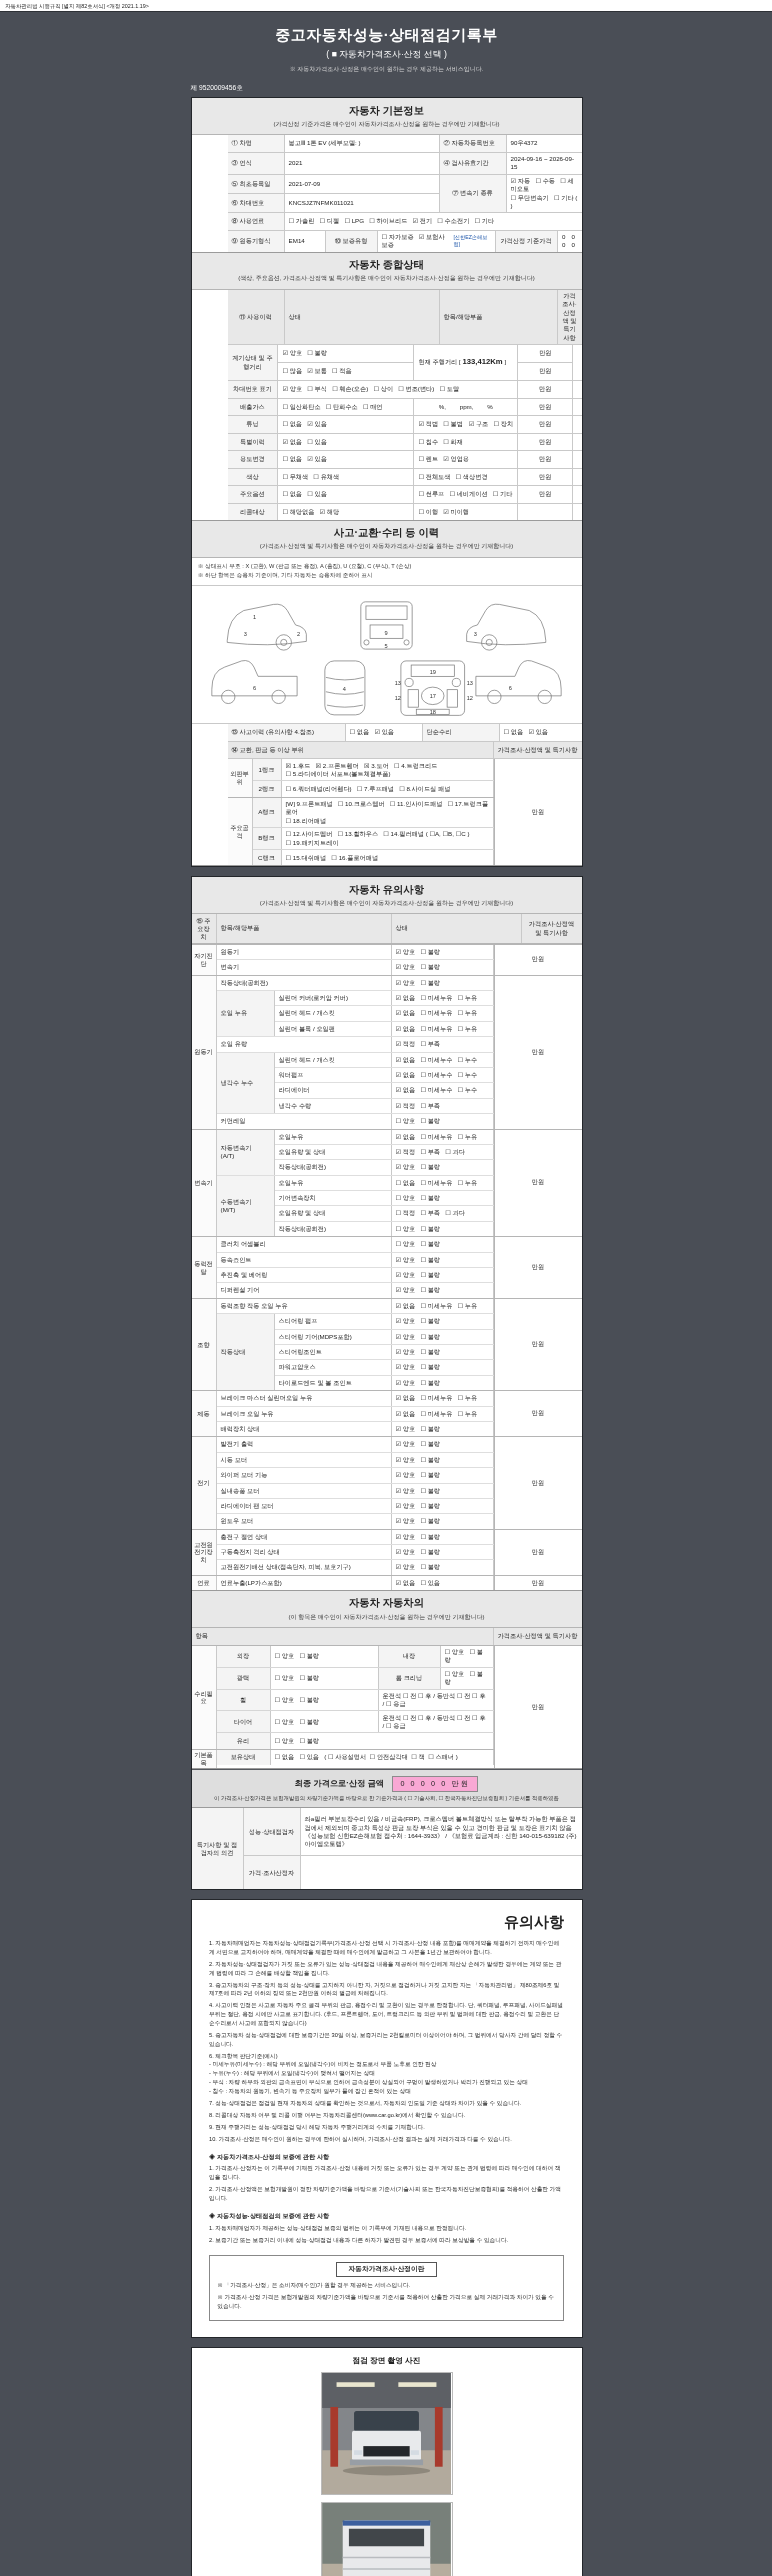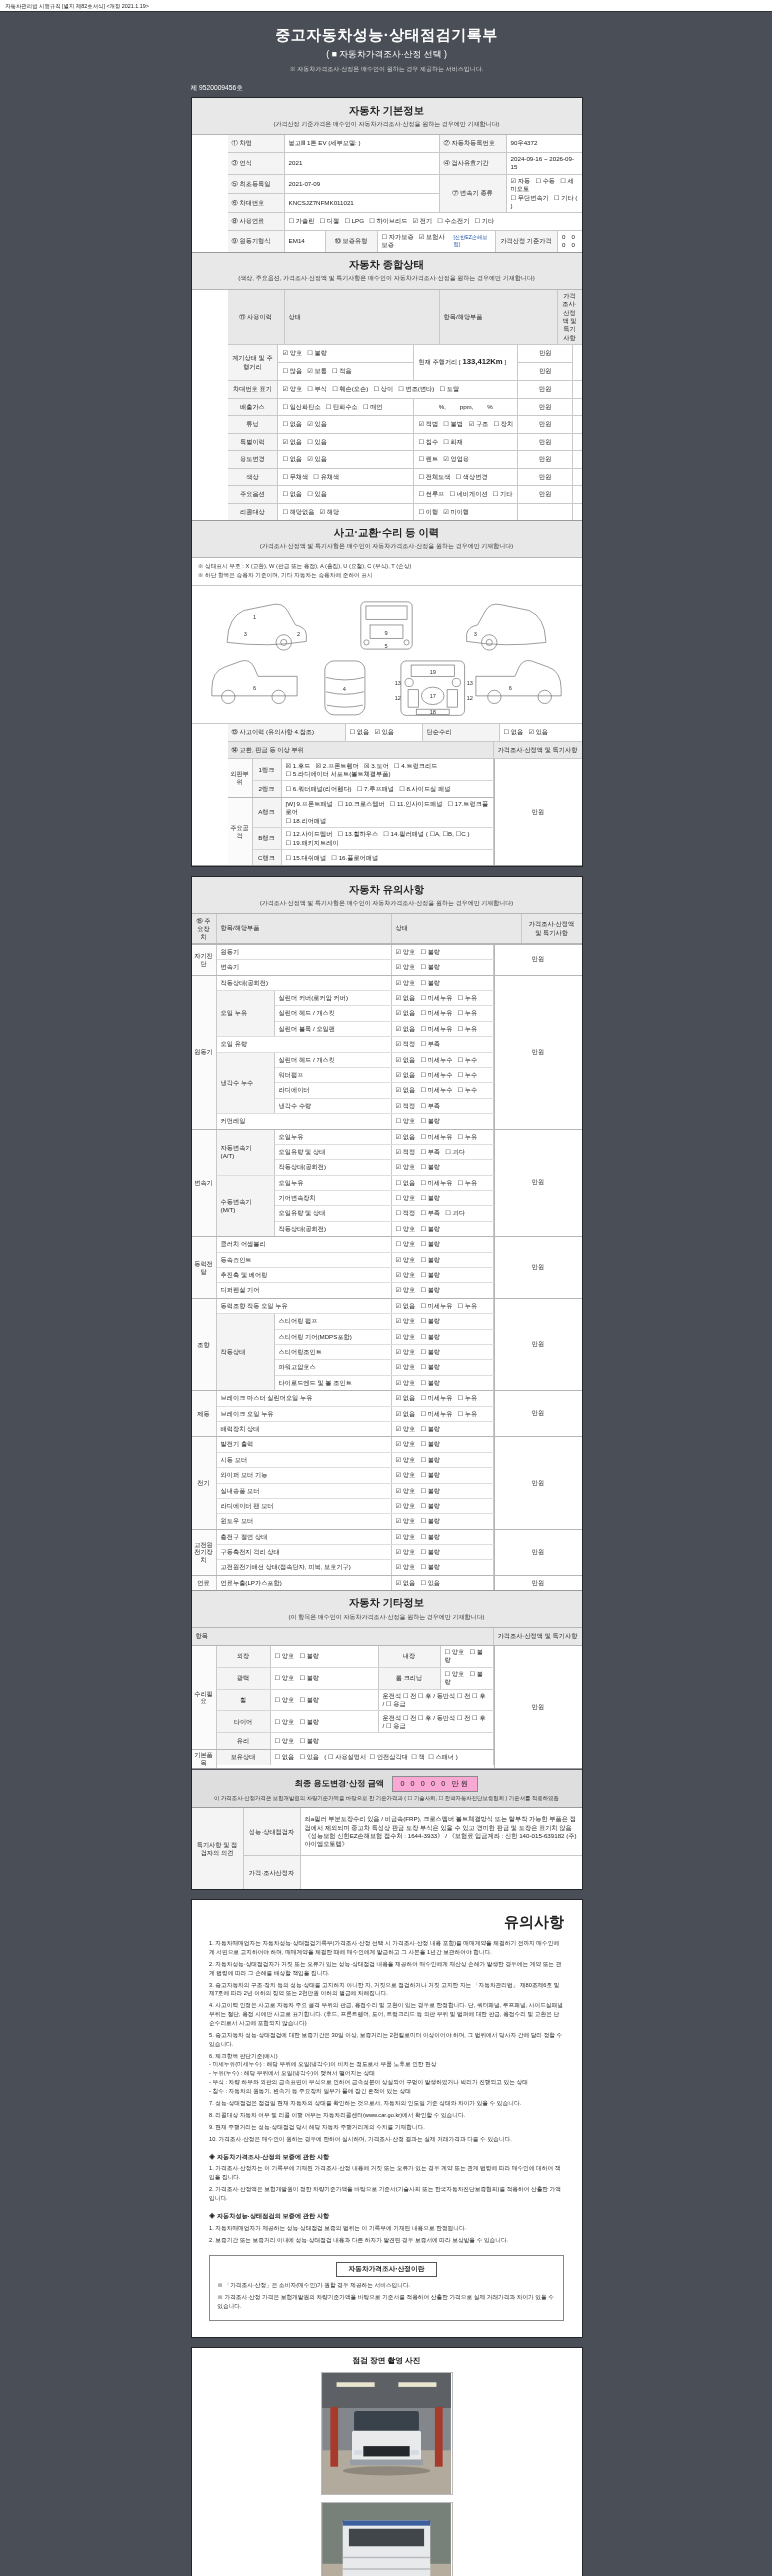--- a/index.html
+++ b/index.html
@@ -613,21 +613,21 @@
           <div class="gr">
               <div class="td w340">연료누출(LP가스포함)</div>
               <div class="td fx">☑ 없음   ☐ 있음</div>
             </div>
         </div>
         <div class="gprice">만원</div>
       </div>
     </div>
 
     <div class="sechead">
-      <div class="t">자동차 기타정보</div>
+      <div class="t">자동차 자동차의</div>
       <div class="s">(이 항목은 매수인이 자동차가격조사·산정을 원하는 경우에만 기재합니다)</div>
     </div>
     <div>
       <div class="tr" style="border-bottom:0.5px solid #b5b5b5">
         <div class="td hcell fx">항목</div>
         <div class="td hcell w170 cen">가격조사·산정액 및 특기사항</div>
       </div>
       <div style="display:flex;border-bottom:0.5px solid #9b9b9b">
         <div style="flex:1">
           <div style="display:flex;border-bottom:0.5px solid #b5b5b5">
@@ -670,21 +670,21 @@
               </div>
             </div>
           </div>
         </div>
         <div class="gprice">만원</div>
       </div>
     </div>
 
     <div class="finalband">
       <div class="row1">
-        <span class="lab">최종 용도변경·산정 금액</span>
+        <span class="lab">최종 가격으로·산정 금액</span>
         <span class="val"><span>0 0 0 0 0</span> <span>만원</span></span>
       </div>
       <div class="note">이 가격조사·산정가격은 보험개발원의 차량기준가액을 바탕으로 한 기준가격과 ( ☐ 기술사회, ☐ 한국자동차진단보증협회 ) 기준서를 적용하였음</div>
     </div>
 
     <div style="display:flex;border-top:0.5px solid #9b9b9b">
       <div class="td lbl w100 cen brk" style="border-right:0.5px solid #c9c9c9">특기사항 및 점검자의 의견</div>
       <div style="flex:1">
         <div class="tr" style="min-height:47px">
           <div class="td lbl w110 cen brk">성능·상태점검자</div>

